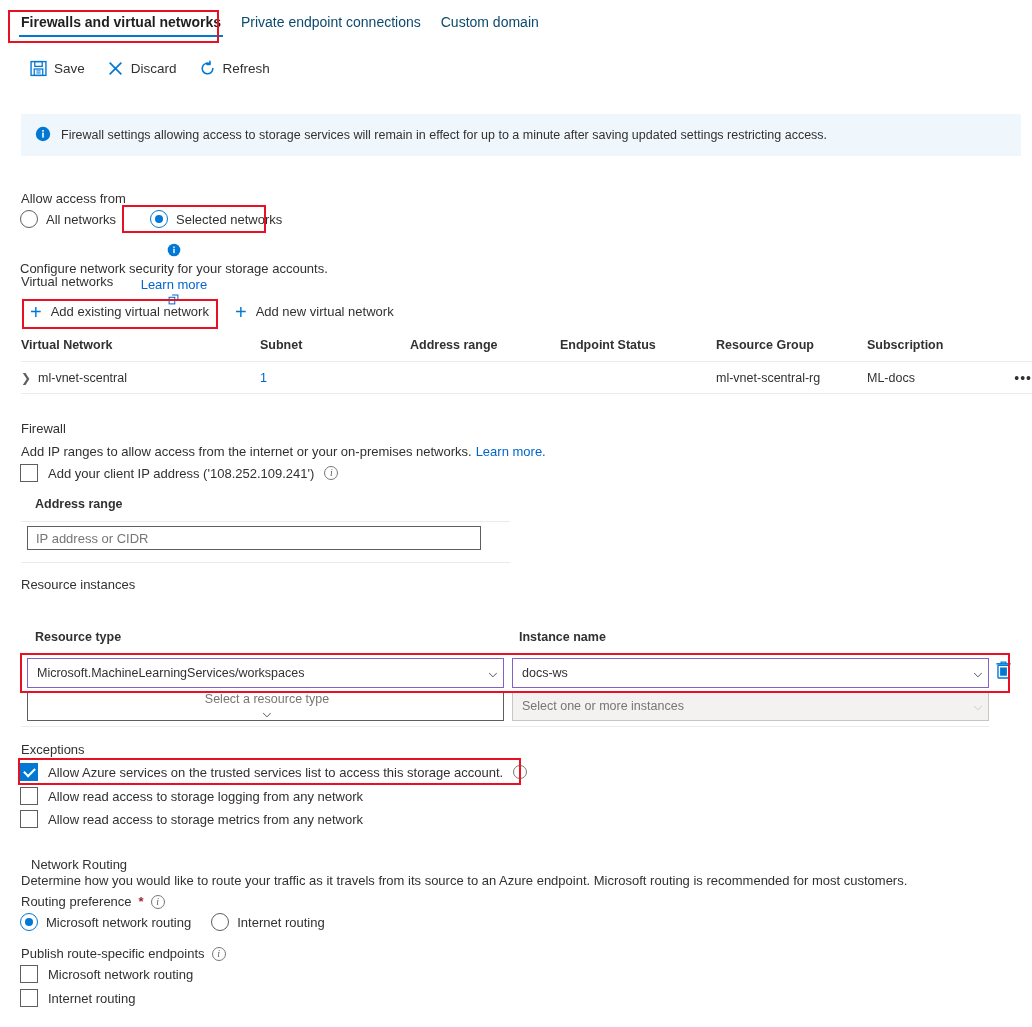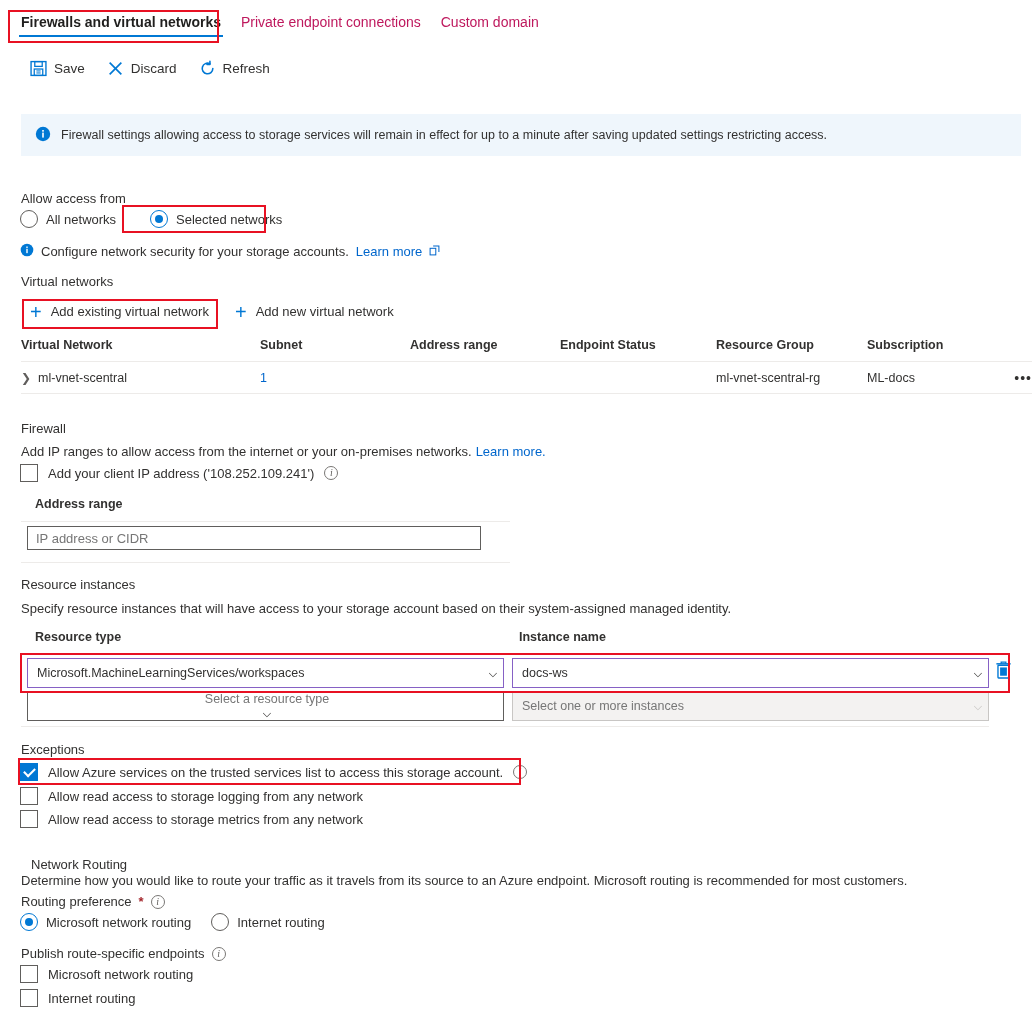--- a/index.html
+++ b/index.html
@@ -25,21 +25,21 @@
   
   .tabbar {
     position: absolute; left: 0; top: 0;
     width: 1032px; height: 48px;
     display: flex; align-items: flex-start;
     padding-left: 11px; padding-top: 11px;
   }
   .tab {
     position: relative;
     font-size: 14px;
-    color: #be185d;
+    color: #0c4a6e;
     padding: 3px 10px 10px 10px;
     cursor: pointer;
     white-space: nowrap;
   }
   .tab.active { font-weight: bold; color: #201f1e; }
   .tab.active::after {
     content: "";
     position: absolute;
     left: 8px; right: 8px; bottom: 3px;
     height: 2px; background: #0078d4;
@@ -230,21 +230,21 @@
     </div>
     <div class="radio-row" style="margin-left:8px;">
       <span class="radio-outer on">
         <span class="radio-dot"></span>
       </span>
       <span class="lbl">Selected networks</span>
     </div>
   </div>
   <div class="anno" style="left:122px; top:205px; width:144px; height:28px;"></div>
 
-  <div style="position:absolute; left:20px; top:243px; display:flex; align-items:center; gap:7px;">
+  <div style="position:absolute; left:20px; top:243px; display:flex; align-items:center; gap:1px;flex-direction:column;">
     <span>
       <svg width="14" height="14" viewBox="0 0 16 16">
         <circle cx="8" cy="8" r="7.2" fill="#0078d4"></circle>
         <rect x="7.2" y="6.6" width="1.6" height="5" fill="#ffffff"></rect>
         <rect x="7.2" y="4" width="1.6" height="1.7" fill="#ffffff"></rect>
       </svg>
     </span>
     <span class="desc">Configure network security for your storage accounts.</span>
     <a class="lnk">Learn more</a>
     <span>
@@ -307,21 +307,20 @@
     </div>
     <span class="info-i">i</span>
   </div>
 
   <div style="position:absolute; left:35px; top:497px;" class="colhdr">Address range</div>
   <div class="hrline" style="left:21px; top:521px; width:489px;"></div>
   <input class="tinput" style="position: absolute; left: 27px; top: 526px; width: 454px;" placeholder="IP address or CIDR">
   <div class="hrline" style="left:21px; top:562px; width:489px;"></div>
 
   <div style="position:absolute; left:21px; top:577px;" class="sec-label">Resource instances</div>
-  <div style="position:absolute; left:21px; top:601px;" class="desc">Specify resource instances that will have access to your storage account based on their system-assigned managed identity.</div>
 
   <div style="position:absolute; left:35px; top:630px;" class="colhdr">Resource type</div>
   <div style="position:absolute; left:519px; top:630px;" class="colhdr">Instance name</div>
 
   <div class="combo focus" style="position:absolute; left:27px; top:658px; width:477px;">
     <span>Microsoft.MachineLearningServices/workspaces</span>
     <span class="caret">⌵</span>
   </div>
   <div class="combo focus" style="position:absolute; left:512px; top:658px; width:477px;">
     <span>docs-ws</span>

